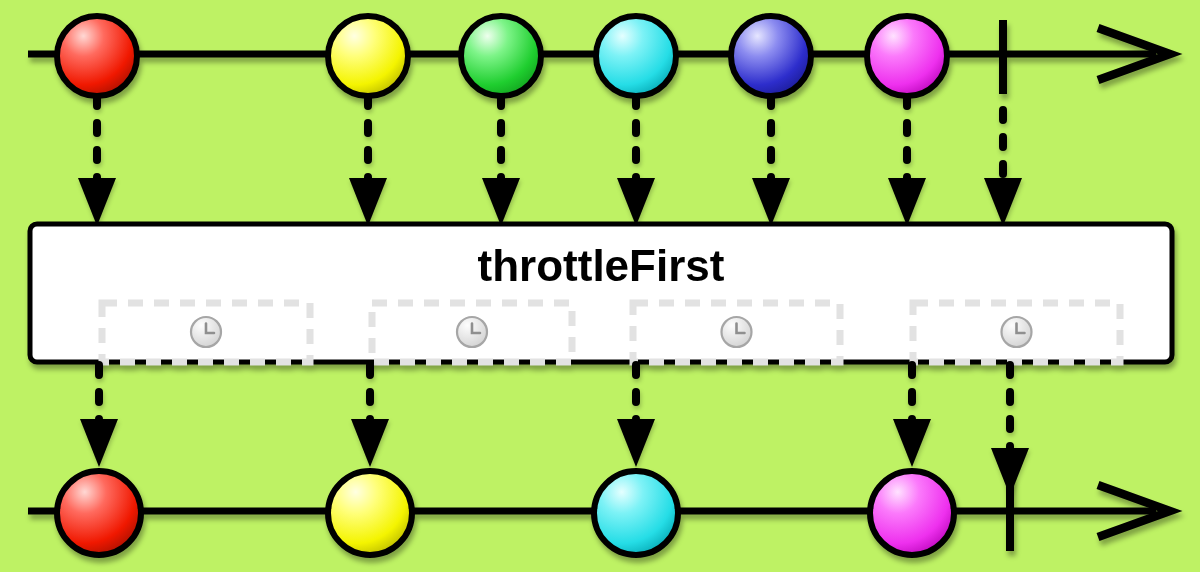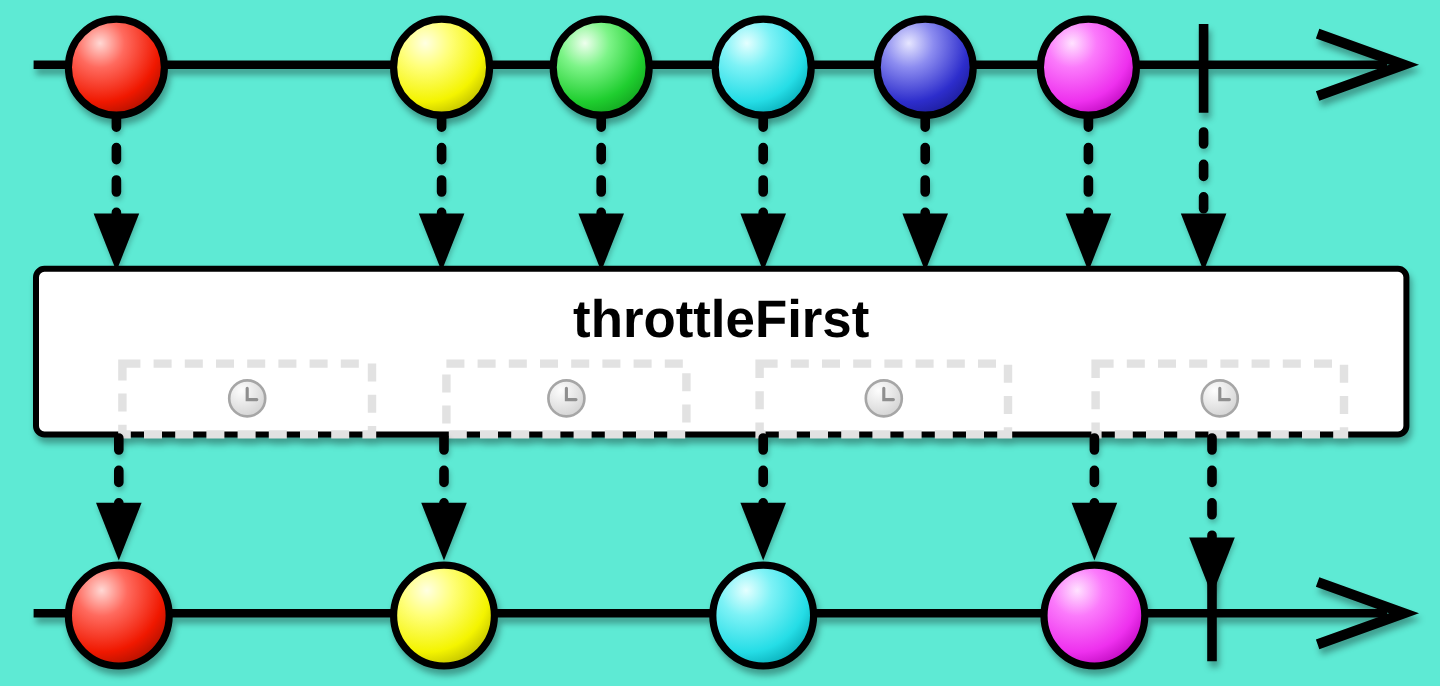--- a/index.html
+++ b/index.html
@@ -1,16 +1,16 @@
 <!DOCTYPE html>
 <html><head>
 <meta charset="utf-8">
 <style>
   html,body{margin:0;padding:0;background:#ffffff;}
-  .stage{width:1200px;height:572px;position:relative;overflow:hidden;background:#5eead4;}
+  .stage{width:1200px;height:572px;position:relative;overflow:hidden;background:#bef264;}
   svg{display:block;}
   .sh{filter:drop-shadow(2px 5px 2.5px rgba(0,0,0,.33));}
   .sh-light{filter:drop-shadow(1px 3px 2px rgba(0,0,0,.22));}
   .op-label{font-family:"Liberation Sans","DejaVu Sans",sans-serif;font-weight:bold;font-size:44px;fill:#000000;}
 </style>
 </head>
 <body>
 
 <div class="stage">
   <svg id="diagram" width="1200" height="572" viewBox="0 0 1200 572">

